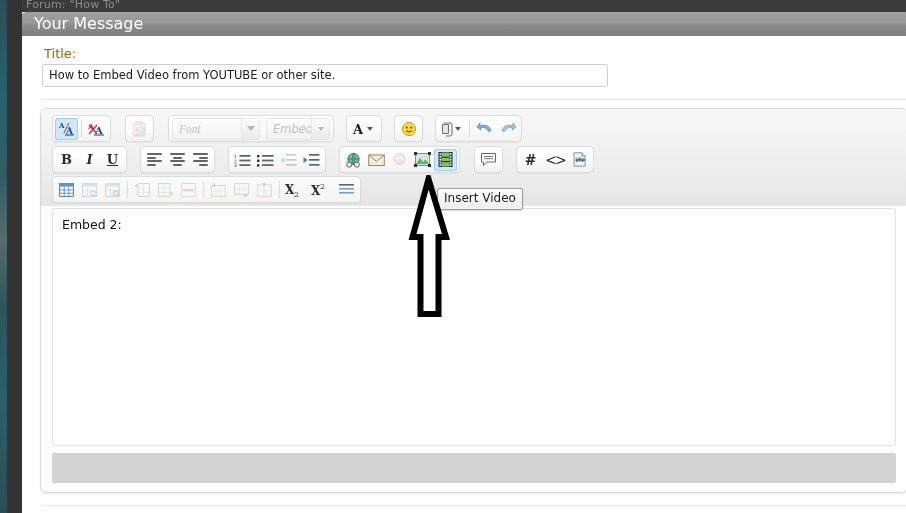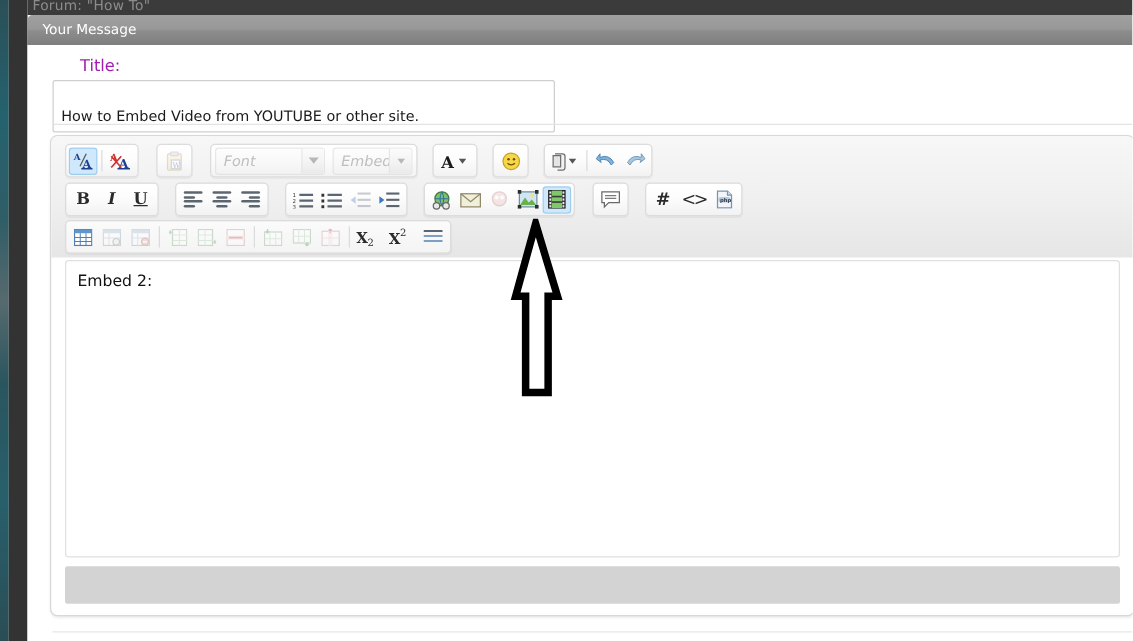--- a/index.html
+++ b/index.html
@@ -18,31 +18,31 @@
 
   
   .topstrip{position:absolute;left:22px;top:0;right:0;height:12px;background:#3b3b3b;}
   .forum-label{position:absolute;left:26px;top:-1px;font-size:11px;color:#8c8c8c;
     letter-spacing:.2px;line-height:12px;white-space:nowrap;}
 
   
   .panel-header{position:absolute;left:22px;top:12px;right:0;height:24px;
     background:linear-gradient(180deg,#a0a0a0 0%,#989898 45%,#8c8c8c 55%,#7e7e7e 100%);
     border-top-left-radius:4px;}
-  .panel-header .ph-title{position:absolute;left:12px;top:4px;font-size:11px;color:#ffffff;
+  .panel-header .ph-title{position:absolute;left:12px;top:4px;font-size:16px;color:#ffffff;
     line-height:16px;white-space:nowrap;}
 
   
   .body-white{position:absolute;left:22px;top:36px;right:0;bottom:0;background:#ffffff;}
 
   
-  .title-label{position:absolute;left:44px;top:46px;font-size:13px;color:#a21caf;line-height:16px;margin-left:20px;}
-  .title-input{position:absolute;left:42px;top:64px;width:402px;height:23px;
+  .title-label{position:absolute;left:44px;top:46px;font-size:13px;color:#a16207;line-height:16px;}
+  .title-input{position:absolute;left:42px;top:64px;width:566px;height:23px;
     background:#fff;border:1px solid #cfcfcf;border-radius:2px;box-sizing:border-box;
-    font-size:11.5px;color:#1a1a1a;padding:20px 6px;line-height:16px;white-space:nowrap;overflow:hidden;}
+    font-size:11.5px;color:#1a1a1a;padding:2px 6px;line-height:16px;white-space:nowrap;overflow:hidden;}
 
   .hr-sep{position:absolute;left:42px;top:99px;right:0;height:1px;background:#e3e3e3;}
   .hr-sep2{position:absolute;left:42px;top:505px;right:0;height:1px;background:#e8e8e8;}
 
   
   .editor{position:absolute;left:40px;top:108px;right:-2px;height:385px;
     background:#ffffff;border:1px solid #d8d8d8;border-radius:6px;
     box-shadow:0 1px 2px rgba(0,0,0,.08);box-sizing:border-box;overflow:hidden;}
   .tb-area{position:absolute;left:0;top:0;right:0;height:97px;
     background:linear-gradient(180deg,#f7f7f7 0%,#efefef 55%,#e6e6e6 100%);}
@@ -62,21 +62,21 @@
     border-radius:3px;font-size:12px;color:#333;position:relative;cursor:default;}
   .btn.on{background:#cfe8fb;box-shadow:inset 0 0 0 1px #9ecdf0;}
   .btn.dim{opacity:.32;}
   .vsep{width:1px;height:17px;background:#dcdcdc;margin:0 3px;}
 
   
   .combo{height:22px;display:flex;align-items:center;
     background:linear-gradient(180deg,#fdfdfd,#f2f2f2);
     border:1px solid #dadada;border-radius:3px;box-sizing:border-box;opacity:.62;}
   .combo .cl{font-size:11.5px;color:#9a9a9a;font-style:italic;padding:0 6px;line-height:20px;white-space:nowrap;}
-  .combo.font .cl{width:56px;}
+  .combo.font .cl{width:56px;font-family:Liberation Serif, serif;}
   .combo.size .cl{width:32px;}
   .combo .cb{width:17px;height:20px;display:flex;align-items:center;justify-content:center;
     background:linear-gradient(180deg,#fafafa,#e6e6e6);border-left:1px solid #dadada;}
   .caret{width:0;height:0;border-left:4px solid transparent;border-right:4px solid transparent;
     border-top:5px solid #8d8d8d;}
   .caret.sm{border-left-width:3px;border-right-width:3px;border-top-width:4px;}
 
   
   .ic{display:block;}
   .txtic{font-size:13px;line-height:1;color:#2b2b2b;font-family:"DejaVu Serif","Liberation Serif",serif;}
@@ -488,20 +488,21 @@
 
     <div class="content">
       <p>Embed 2:</p>
     </div>
 
     <div class="statusbar"></div>
   </div>
 
   <div class="hr-sep2"></div>
 
+  <div class="tooltip">Insert Video</div>
 
   <div class="arrow-ov">
     <svg width="70" height="150" viewBox="0 0 70 150">
       <path d="M28.5 4 L12.5 62 L20.5 62 L20.5 139 L38.5 139 L38.5 62 L46 62 Z" fill="#ffffff" stroke="#000000" stroke-width="6" stroke-linejoin="miter"></path>
     </svg>
   </div>
 
 </div>
 
 </body></html>

